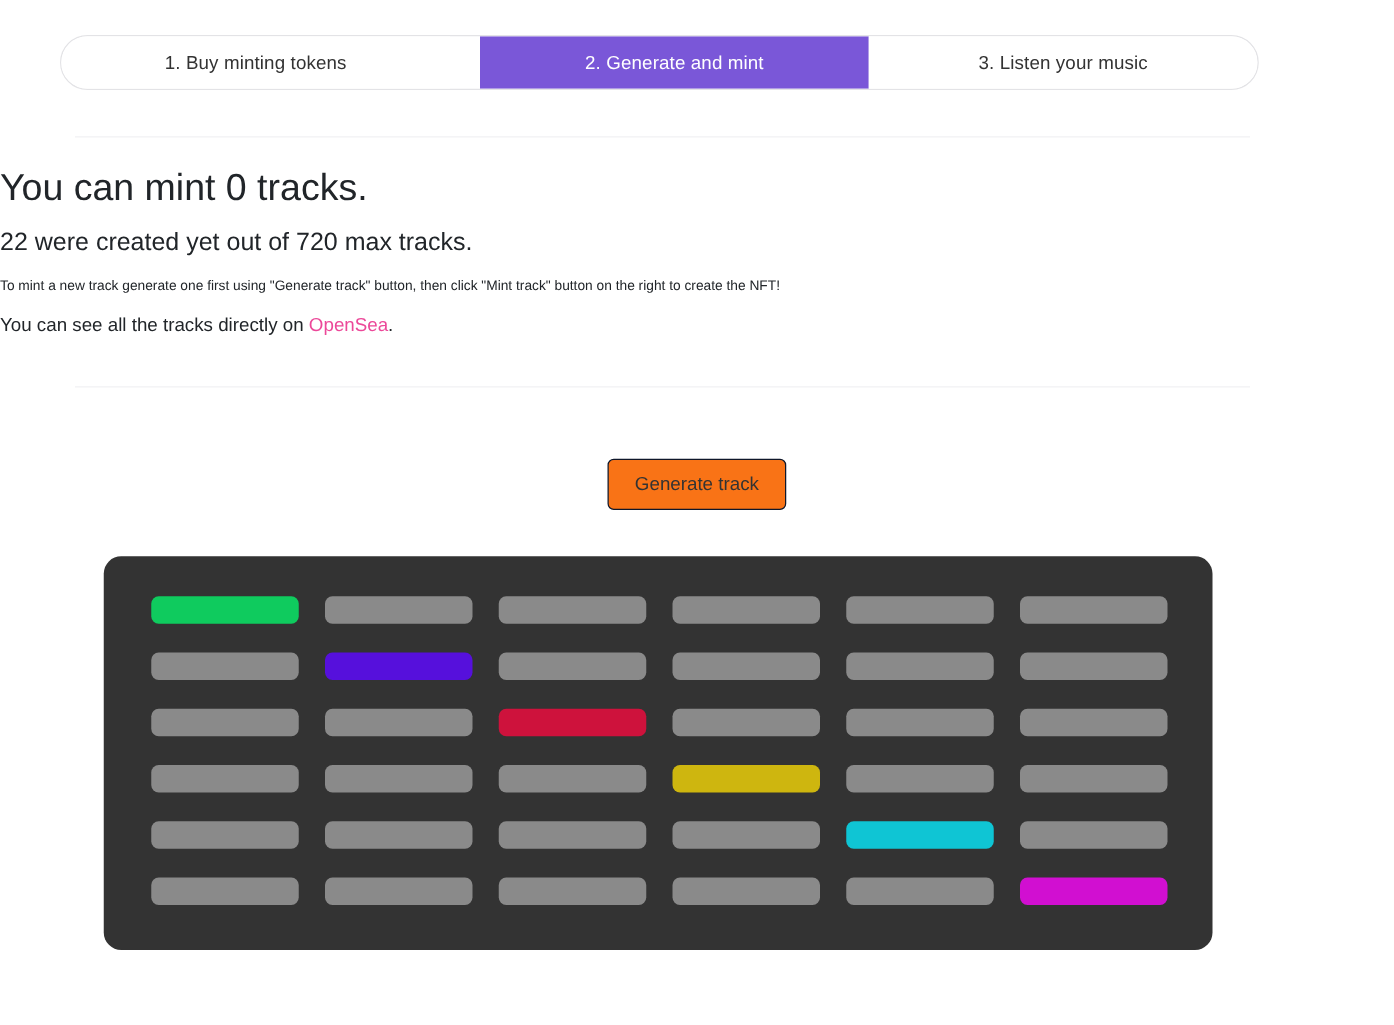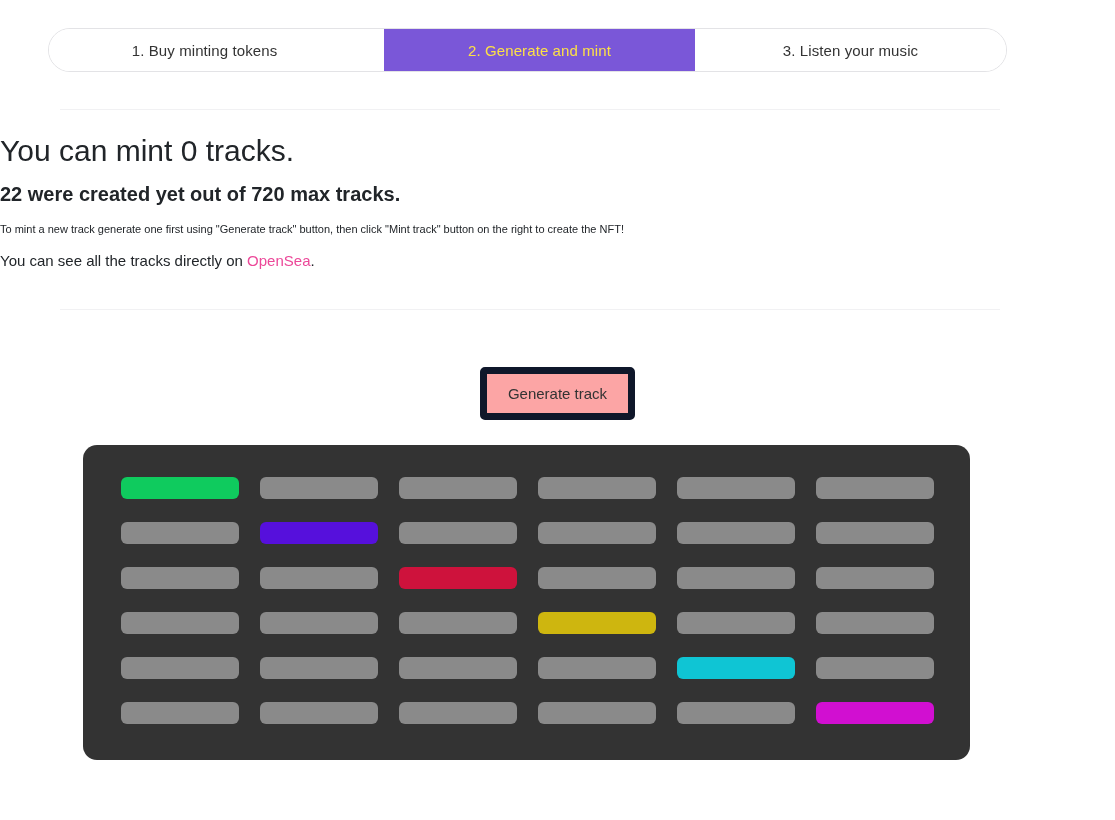--- a/index.html
+++ b/index.html
@@ -47,21 +47,21 @@
     font-size: 15px;
     line-height: 1;
     color: #333333;
     background: #ffffff;
     cursor: pointer;
     user-select: none;
     letter-spacing: 0.1px;
   }
   .tab.active {
     background: #7a57d8;
-    color: #fde047;
+    color: #ffffff;
     margin-left: 24px;
   }
 
   
   .divider {
     position: absolute;
     left: 60px;
     width: 940px;
     height: 1px;
     background: #f1f1f3;
@@ -79,21 +79,21 @@
   .headline {
     font-size: 30px;
     font-weight: 400;
     line-height: 1.25;
     color: #212529;
     margin: 0;
     padding: 0;
   }
   .subline {
     font-size: 20px;
-    font-weight: 700;
+    font-weight: 400;
     line-height: 1.3;
     color: #212529;
     margin: 11px 0 0 0;
   }
   .hint {
     font-size: 11px;
     font-weight: 400;
     line-height: 1.3;
     color: #212529;
     margin: 15px 0 0 0;
@@ -118,22 +118,22 @@
     top: 367px;
     width: 1115px;
     display: flex;
     justify-content: center;
   }
   .generate-btn {
     font-family: "Liberation Sans", sans-serif;
     font-size: 15px;
     line-height: 1;
     color: #333333;
-    background: #fca5a5;
-    border: 7px solid #0f172a;
+    background: #f97316;
+    border: 1px solid #0f172a;
     border-radius: 5px;
     padding: 12px 21px;
     cursor: pointer;
   }
 
   
   .panel {
     position: absolute;
     left: 83px;
     top: 445px;

